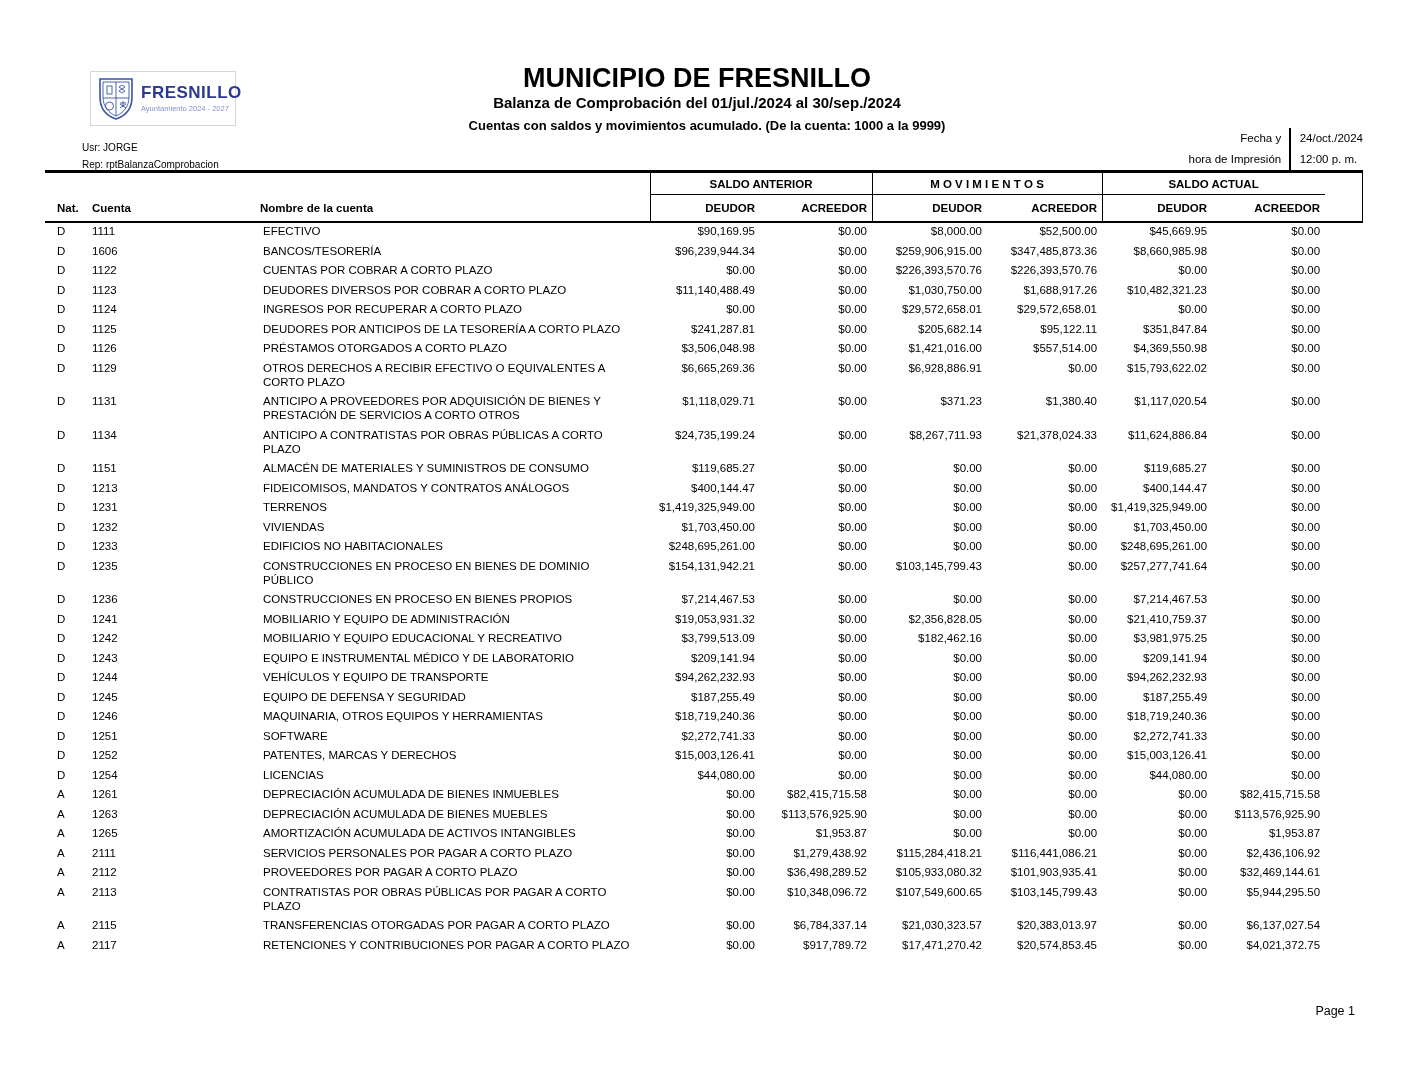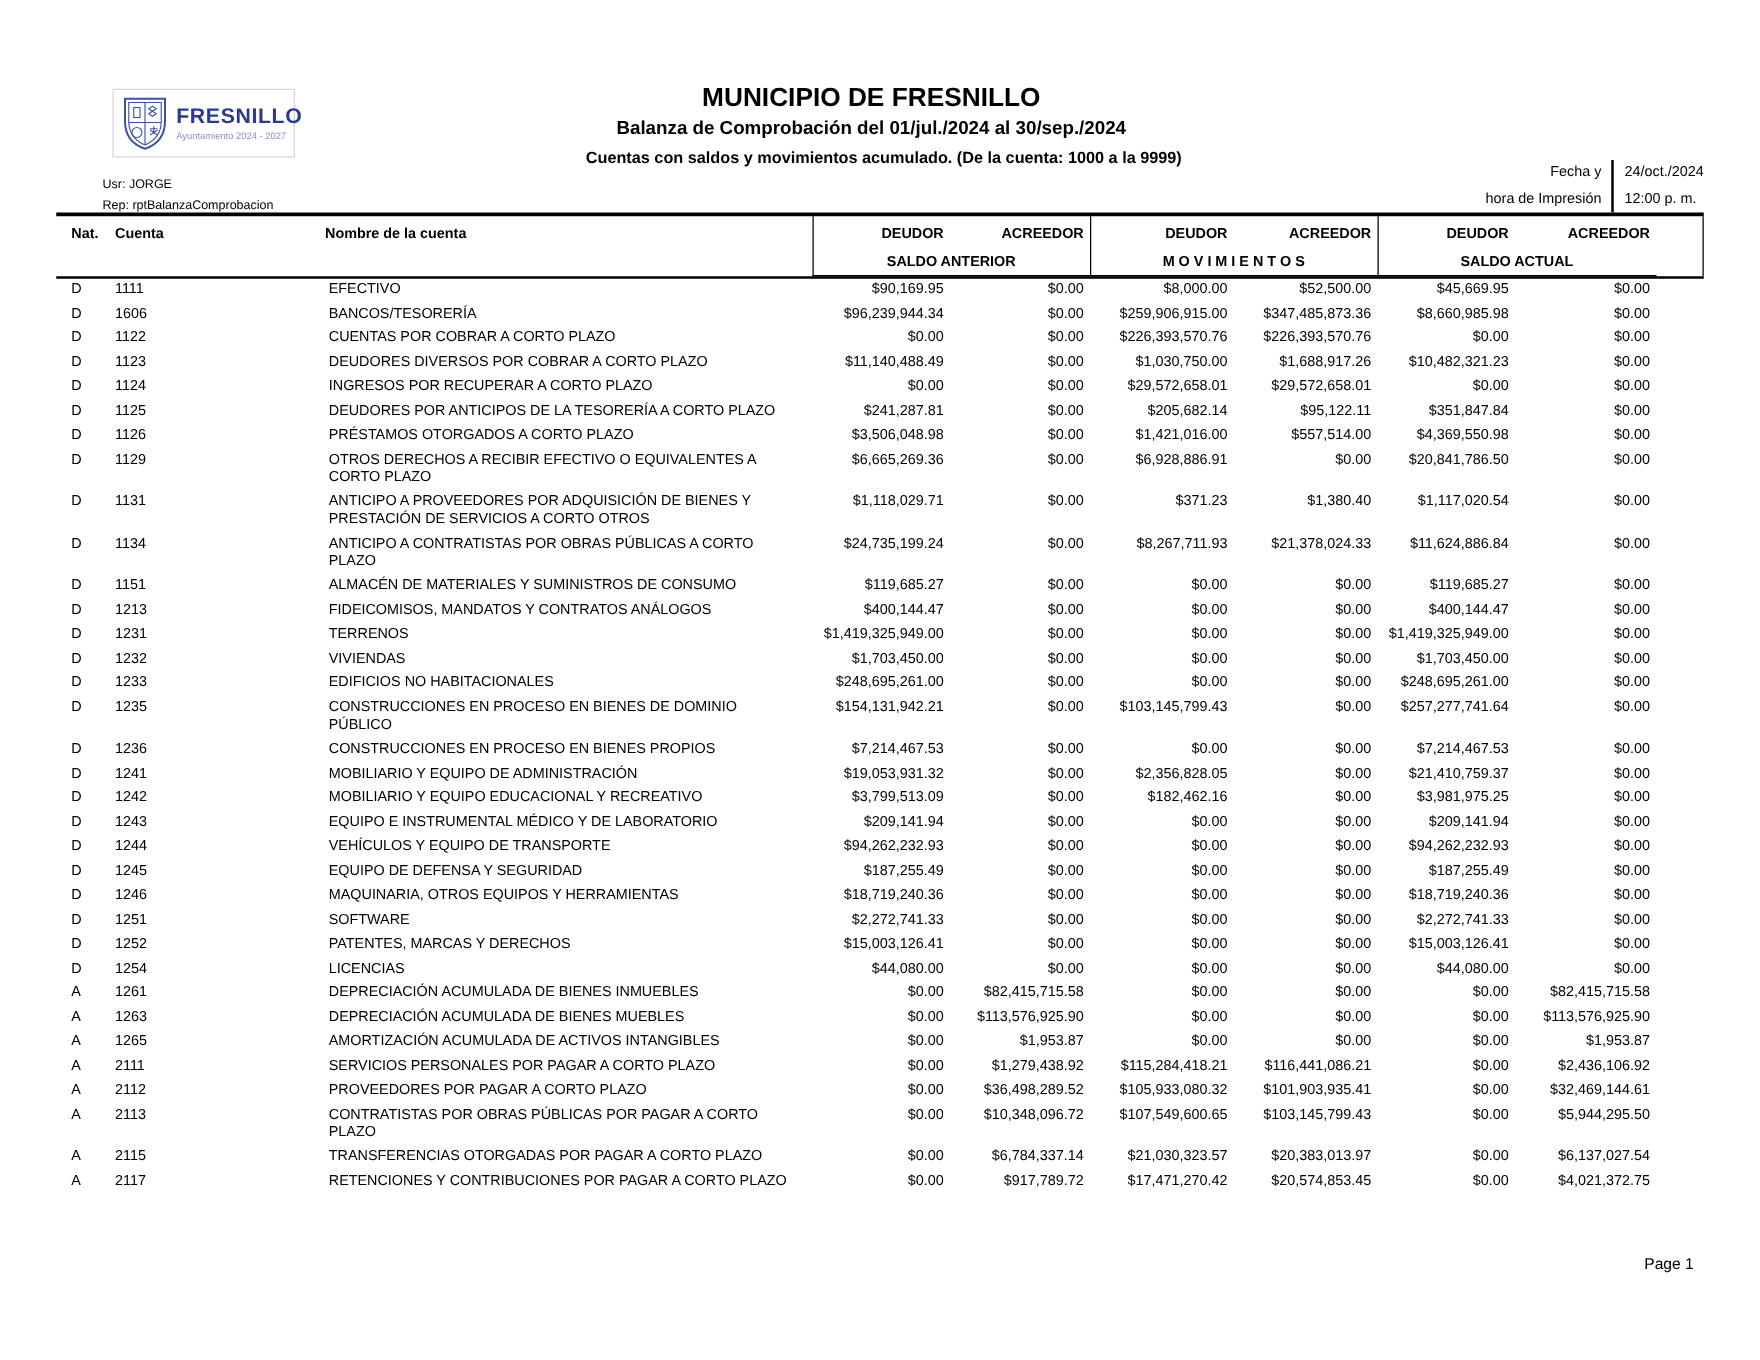--- a/index.html
+++ b/index.html
@@ -12,21 +12,21 @@
   .logo-box {
     position:absolute; left:90px; top:71px; width:146px; height:55px;
     border:1px solid #d6d6d6; background:#fff;
     display:flex; align-items:center; padding:4px 6px; gap:6px;
   }
   .crest { width:38px; height:44px; flex:0 0 auto; }
   .logo-text-name { font-weight:bold; font-size:17px; letter-spacing:0.5px; color:#2b3990; line-height:18px; }
   .logo-text-sub  { font-size:7.5px; color:#8591c9; margin-top:2px; }
   .meta-left { position:absolute; left:82px; top:139px; font-size:10px; line-height:17px; color:#000; }
   .titles { position:absolute; left:0; right:14px; top:66px; text-align:center; }
-  .title-main  { font-size:21px; font-weight:bold; line-height:25px; }
+  .title-main  { font-size:27px; font-weight:bold; line-height:25px; }
   .title-sub   { font-size:15px; font-weight:bold; line-height:18px; }
   .title-rep   { font-size:15px; font-weight:bold; line-height:24px; }
   .title-scope { font-size:13px; font-weight:bold; line-height:22px;margin-left:20px; }
   .print-info { position:absolute; right:45px; top:128px; display:flex; align-items:stretch; font-size:11.5px; }
   .print-labels { text-align:right; padding-right:8px; line-height:21px; }
   .print-sep { width:1.5px; background:#000; }
   .print-values { text-align:left; padding-left:9px; line-height:21px; }
   
   .rule-top    { position:absolute; left:45px; top:170px; width:1318px; height:2.5px; background:#000; }
   .rule-header { position:absolute; left:45px; top:221px; width:1318px; height:1.5px; background:#000; }
@@ -111,36 +111,36 @@
         <col style="width:392px">
       <col style="width:110px">
         <col style="width:112px">
       <col style="width:115px">
         <col style="width:115px">
       <col style="width:110px">
         <col style="width:113px">
     </colgroup>
     <thead>
       <tr>
+        <th class="empty" colspan="3"></th>
+        <th class="grp" colspan="2">SALDO ANTERIOR</th>
+        <th class="grp" colspan="2">M O V I M I E N T O S</th>
+        <th class="grp" colspan="2">SALDO ACTUAL</th>
+      </tr>
+      <tr>
         <th class="h hl">Nat.</th>
         <th class="h hl">Cuenta</th>
         <th class="h hl">Nombre de la cuenta</th>
         <th class="h hr">DEUDOR</th>
         <th class="h hr">ACREEDOR</th>
         <th class="h hr">DEUDOR</th>
         <th class="h hr">ACREEDOR</th>
         <th class="h hr">DEUDOR</th>
         <th class="h hr">ACREEDOR</th>
       </tr>
-      <tr>
-        <th class="empty" colspan="3"></th>
-        <th class="grp" colspan="2">SALDO ANTERIOR</th>
-        <th class="grp" colspan="2">M O V I M I E N T O S</th>
-        <th class="grp" colspan="2">SALDO ACTUAL</th>
-      </tr>
     </thead>
     <tbody>
         <tr>
           <td class="c0">D</td>
           <td class="c1">1111</td>
           <td class="c2">EFECTIVO</td>
           <td class="c3">$90,169.95</td>
           <td class="c4">$0.00</td>
           <td class="c5">$8,000.00</td>
           <td class="c6">$52,500.00</td>
@@ -214,21 +214,21 @@
           <td class="c8">$0.00</td>
         </tr>
         <tr>
           <td class="c0">D</td>
           <td class="c1">1129</td>
           <td class="c2">OTROS DERECHOS A RECIBIR EFECTIVO O EQUIVALENTES A CORTO PLAZO</td>
           <td class="c3">$6,665,269.36</td>
           <td class="c4">$0.00</td>
           <td class="c5">$6,928,886.91</td>
           <td class="c6">$0.00</td>
-          <td class="c7">$20,841,786.50</td>
+          <td class="c7">$15,793,622.02</td>
           <td class="c8">$0.00</td>
         </tr>
         <tr>
           <td class="c0">D</td>
           <td class="c1">1131</td>
           <td class="c2">ANTICIPO A PROVEEDORES POR ADQUISICIÓN DE BIENES Y PRESTACIÓN DE SERVICIOS A CORTO OTROS</td>
           <td class="c3">$1,118,029.71</td>
           <td class="c4">$0.00</td>
           <td class="c5">$371.23</td>
           <td class="c6">$1,380.40</td>

